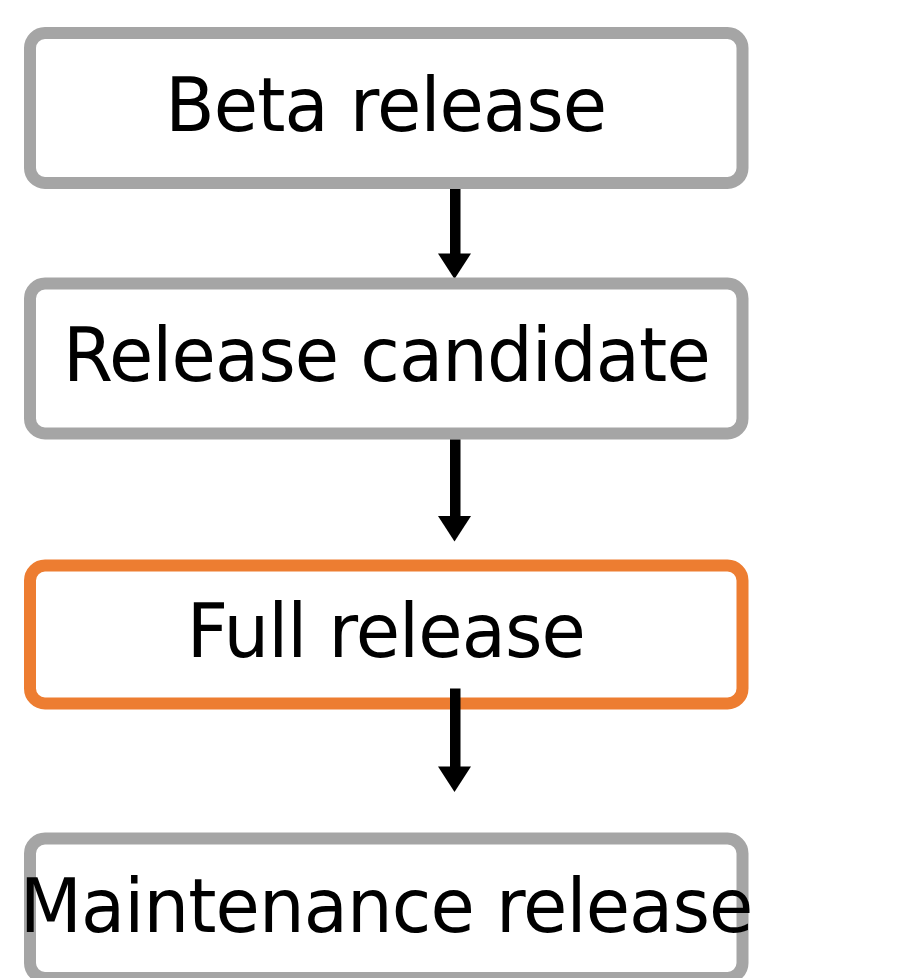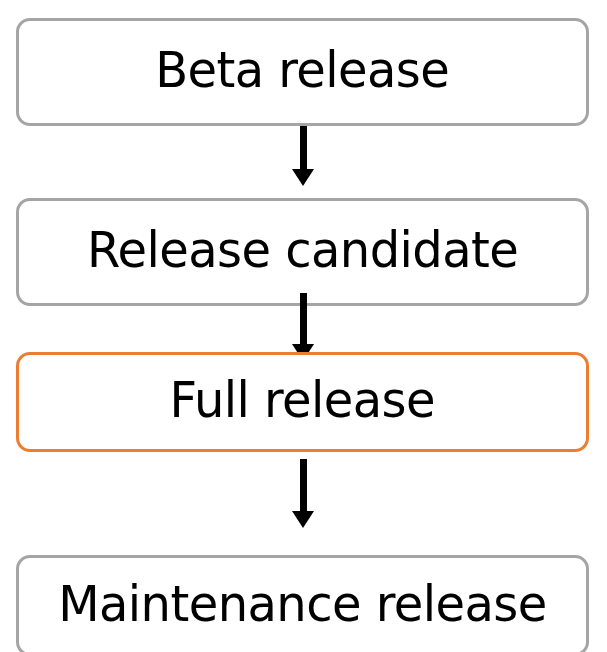--- a/index.html
+++ b/index.html
@@ -14,24 +14,24 @@
   #canvas {
     position: relative;
     width: 607px;
     height: 652px;
     background: #ffffff;
     overflow: hidden;
   }
   .node {
     position: absolute;
     left: 16px;
-    width: 573px;
+    width: 483px;
     box-sizing: border-box;
     background: #ffffff;
-    border: 3px solid #4c1d95;
+    border: 8px solid #4c1d95;
     border-radius: 14px;
     display: flex;
     align-items: center;
     justify-content: center;
   }
   .node.accent {
     border-color: #ED7D31;
   }
   .node-label {
     font-family: "DejaVu Sans", sans-serif;
@@ -42,22 +42,22 @@
     letter-spacing: -0.6px;
     white-space: nowrap;
     transform: scaleX(0.96);
     transform-origin: center;
     position: relative;
     top: -2px;
   }
 
   
   #node-beta        { top: 18px;  height: 108px; }
-  #node-rc          { top: 198px; height: 108px; }
-  #node-full        { top: 352px; height: 100px; }
+  #node-rc          { top: 185px; height: 108px; }
+  #node-full        { top: 373px; height: 100px; }
   #node-maintenance { top: 527px; height: 101px; }
 
   
   .arrow {
     position: absolute;
     left: 292px;
     width: 23px;
   }
   .arrow .stem {
     position: absolute;

